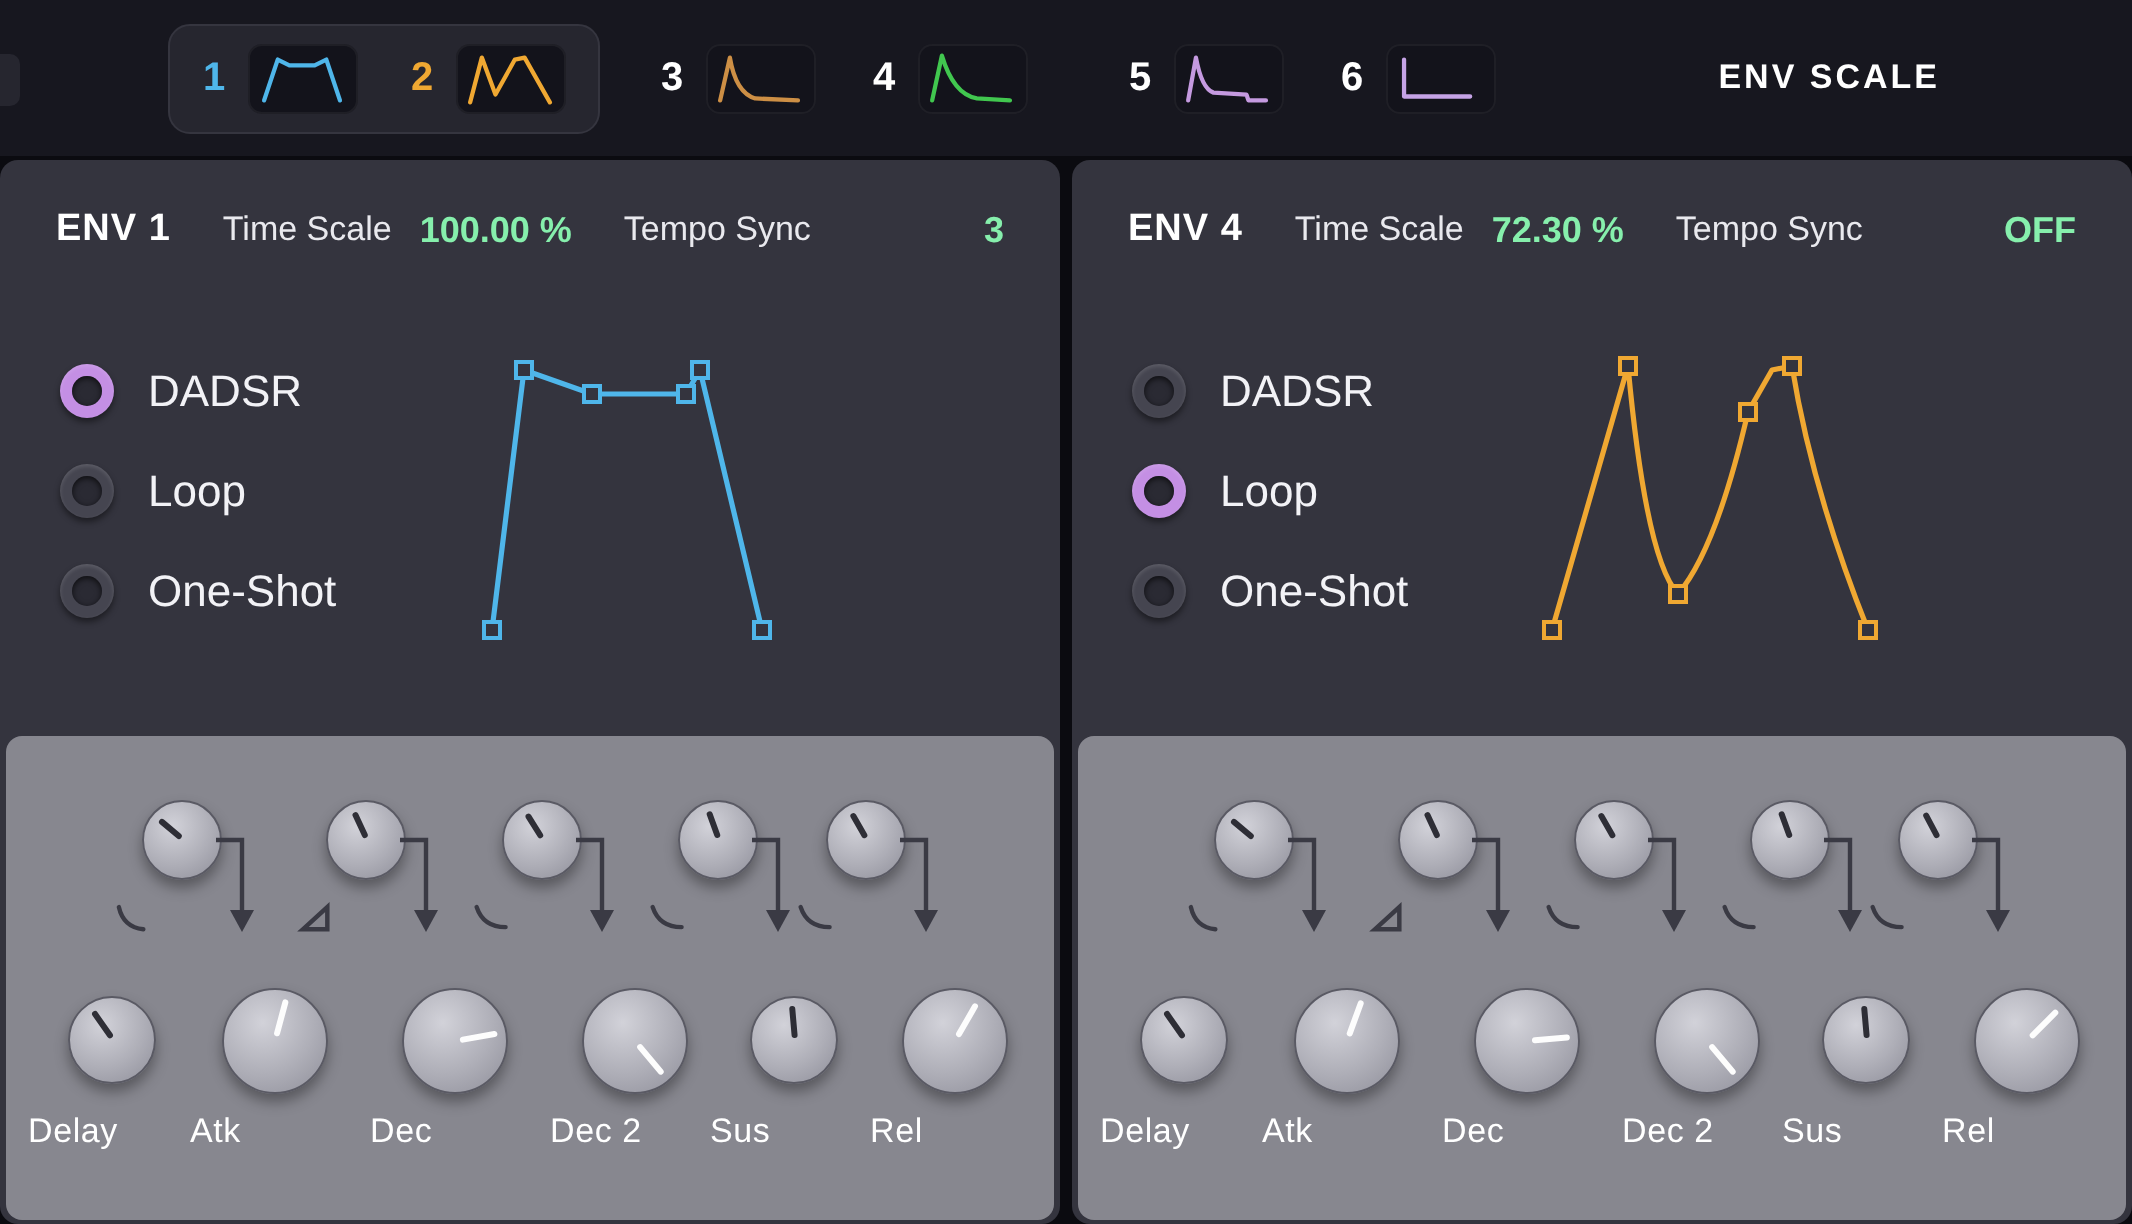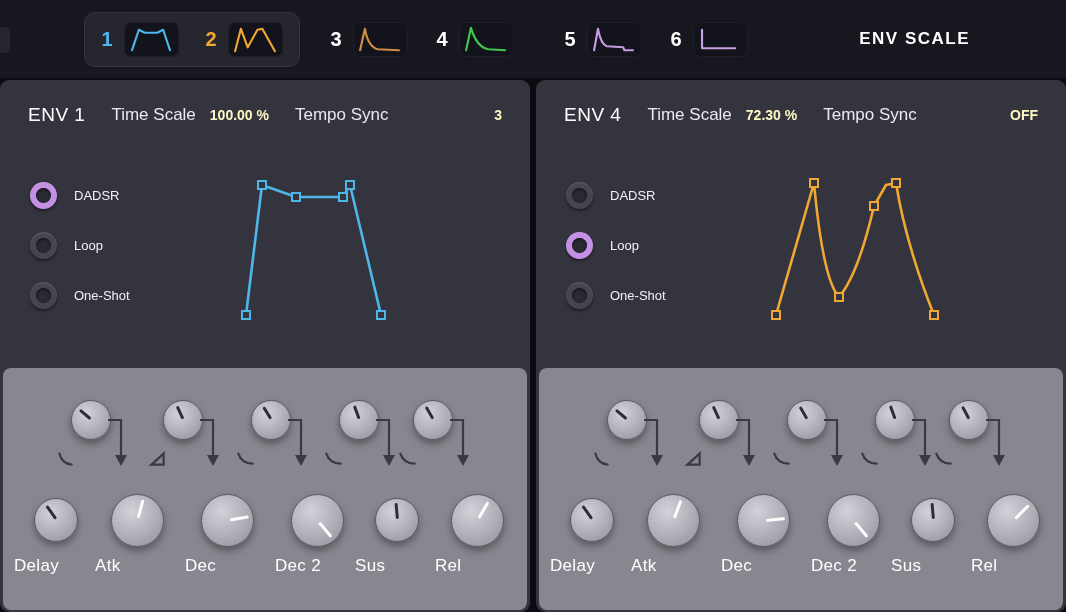--- a/index.html
+++ b/index.html
@@ -14,31 +14,31 @@
   #tabs-rest .tab{margin-right:28px}
   .tab.extra-gap{margin-left:22px}
   .tab-num{font-size:20px;font-weight:bold;color:#fff;min-width:12px;text-align:center}
   .thumb{width:55px;height:35px;background:#13131b;border-radius:7px;display:flex;align-items:center;justify-content:center;box-shadow:inset 0 0 0 1px rgba(255,255,255,.05)}
   #env-scale{margin-left:auto;margin-right:96px;color:#fff;font-size:17px;font-weight:bold;letter-spacing:1.5px}
 
   
   #panels{position:absolute;top:80px;left:0;width:1066px;height:532px;display:flex;gap:6px}
   .panel{flex:1;background:#34343e;border-radius:9px;position:relative}
   .panel-header{position:absolute;top:24px;left:0;right:0;display:flex;align-items:center;padding:0 28px}
-  .panel-title{font-size:19px;font-weight:normal;color:#fff;letter-spacing:.5px;margin-right:26px}
+  .panel-title{font-size:19px;font-weight:bold;color:#fff;letter-spacing:.5px;margin-right:26px}
   .hlabel{font-size:17px;color:#e9e9ee;margin-right:14px}
-  .hval{font-size:14px;font-weight:bold;color:#fef9c3;margin-right:26px;cursor:pointer}
+  .hval{font-size:18px;font-weight:bold;color:#86efac;margin-right:26px;cursor:pointer}
   .hval.right{margin-left:auto;margin-right:0}
 
   .modes{position:absolute;left:30px;top:102px;display:flex;flex-direction:column;gap:23px}
   .mode-row{display:flex;align-items:center;gap:17px;cursor:pointer}
   .radio{width:27px;height:27px;border-radius:50%;background:#454550;box-shadow:0 2px 3px rgba(0,0,0,.45),inset 0 1px 2px rgba(255,255,255,.14);position:relative;flex:none}
   .radio::after{content:"";position:absolute;inset:6px;border-radius:50%;background:#2a2a33;box-shadow:inset 0 1px 3px rgba(0,0,0,.7)}
   .radio.selected{background:#c48fe4}
-  .mode-label{font-size:13px;color:#f2f2f6}
+  .mode-label{font-size:22px;color:#f2f2f6}
 
   .env-graph{position:absolute;top:95px;left:238px;cursor:crosshair;overflow:visible}
   .panel:nth-child(2) .env-graph{left:230px}
 
   
   .knob-section{position:absolute;left:3px;right:3px;top:288px;bottom:2px;background:#87878f;border-radius:8px}
   .knob{position:absolute;border-radius:50%;background:radial-gradient(circle at 38% 32%,#d2d2d9,#aeaeb7 55%,#8e8e99 100%);border:1px solid #5a5a64;box-shadow:0 4px 7px rgba(0,0,0,.35);cursor:pointer}
   .pwrap{position:absolute;inset:0}
   .tickline{position:absolute;top:4px;left:50%;width:3px;margin-left:-1.5px;height:38%;border-radius:2px}
   .tick-dark{background:#2e2e36}

